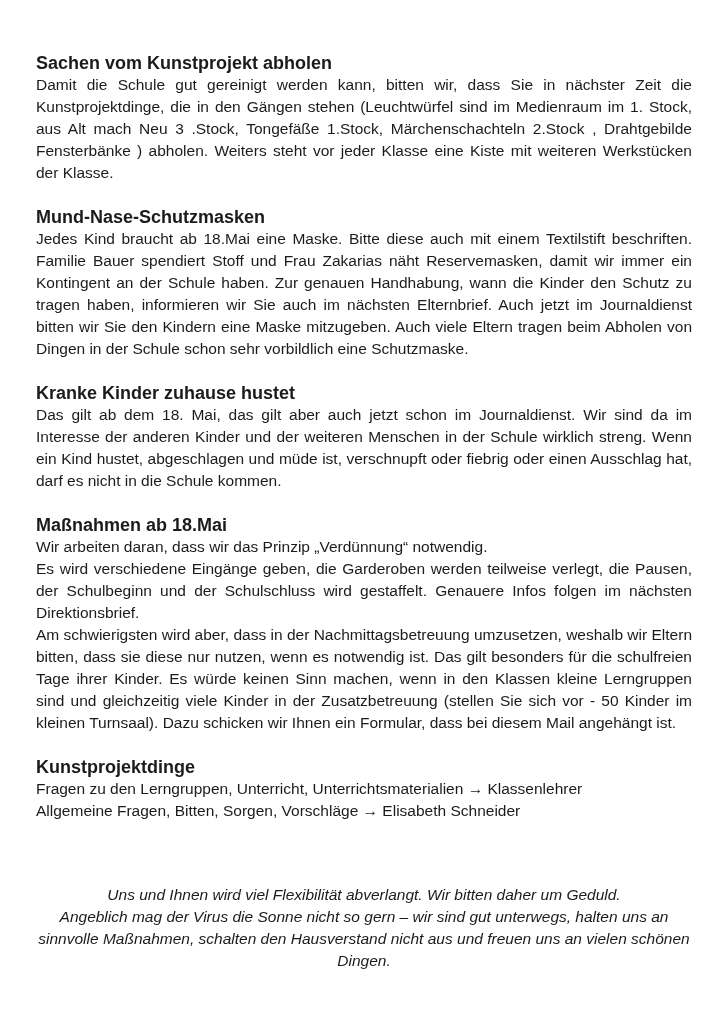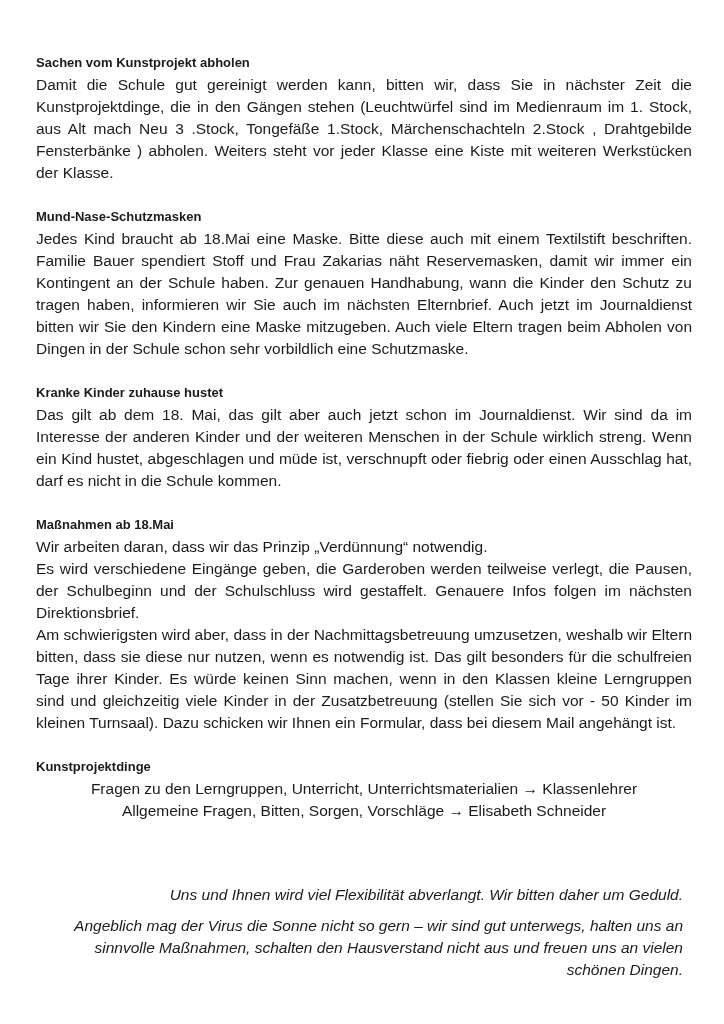--- a/index.html
+++ b/index.html
@@ -15,41 +15,41 @@
     background: #ffffff;
     font-family: "Liberation Sans", sans-serif;
     font-size: 15.5px;
     line-height: 22px;
     color: #1b1b1b;
   }
   .sec {
     margin: 0 0 22px 0;
   }
   .sec h2 {
-    font-size: 13px;
+    font-size: 18px;
     line-height: 22px;
     font-weight: 700;
     margin: 0;
     padding: 0;
   }
   .sec p {
     margin: 0;
     padding: 0;
     text-align: justify;
   }
   .sec.lines p {
-    text-align: center;
+    text-align: left;
   }
   .closing {
     margin-top: 62px;
     font-style: italic;
   }
   .closing p {
-    margin: 9px;
-    text-align: right;
+    margin: 0;
+    text-align: center;
   }
 </style>
 </head>
 <body>
 
 <div class="page">
 
   <section class="sec">
     <h2>Sachen vom Kunstprojekt abholen</h2>
     <p>Damit die Schule gut gereinigt werden kann, bitten wir, dass Sie in nächster Zeit die Kunstprojektdinge, die in den Gängen stehen (Leuchtwürfel sind im Medienraum im 1. Stock, aus Alt mach Neu 3 .Stock, Tongefäße 1.Stock, Märchenschachteln 2.Stock , Drahtgebilde Fensterbänke ) abholen. Weiters steht vor jeder Klasse eine Kiste mit weiteren Werkstücken der Klasse.</p>

